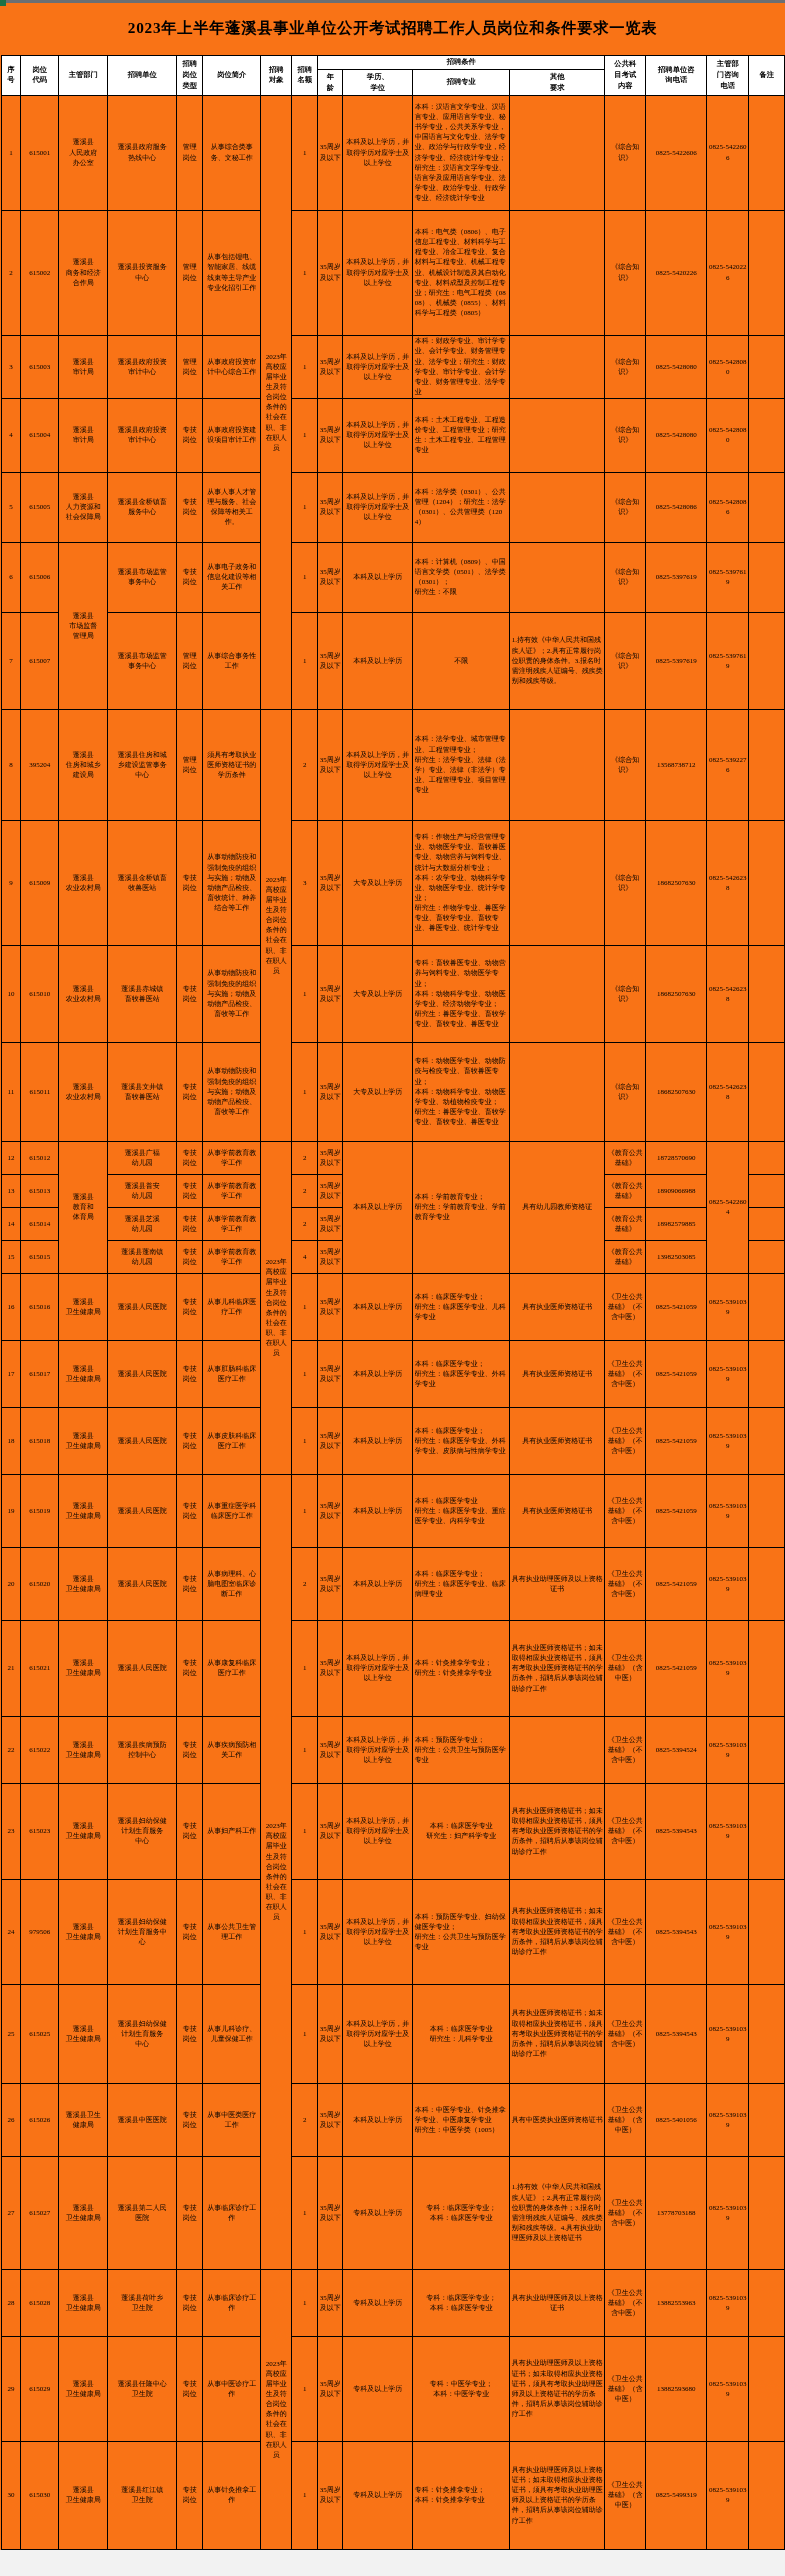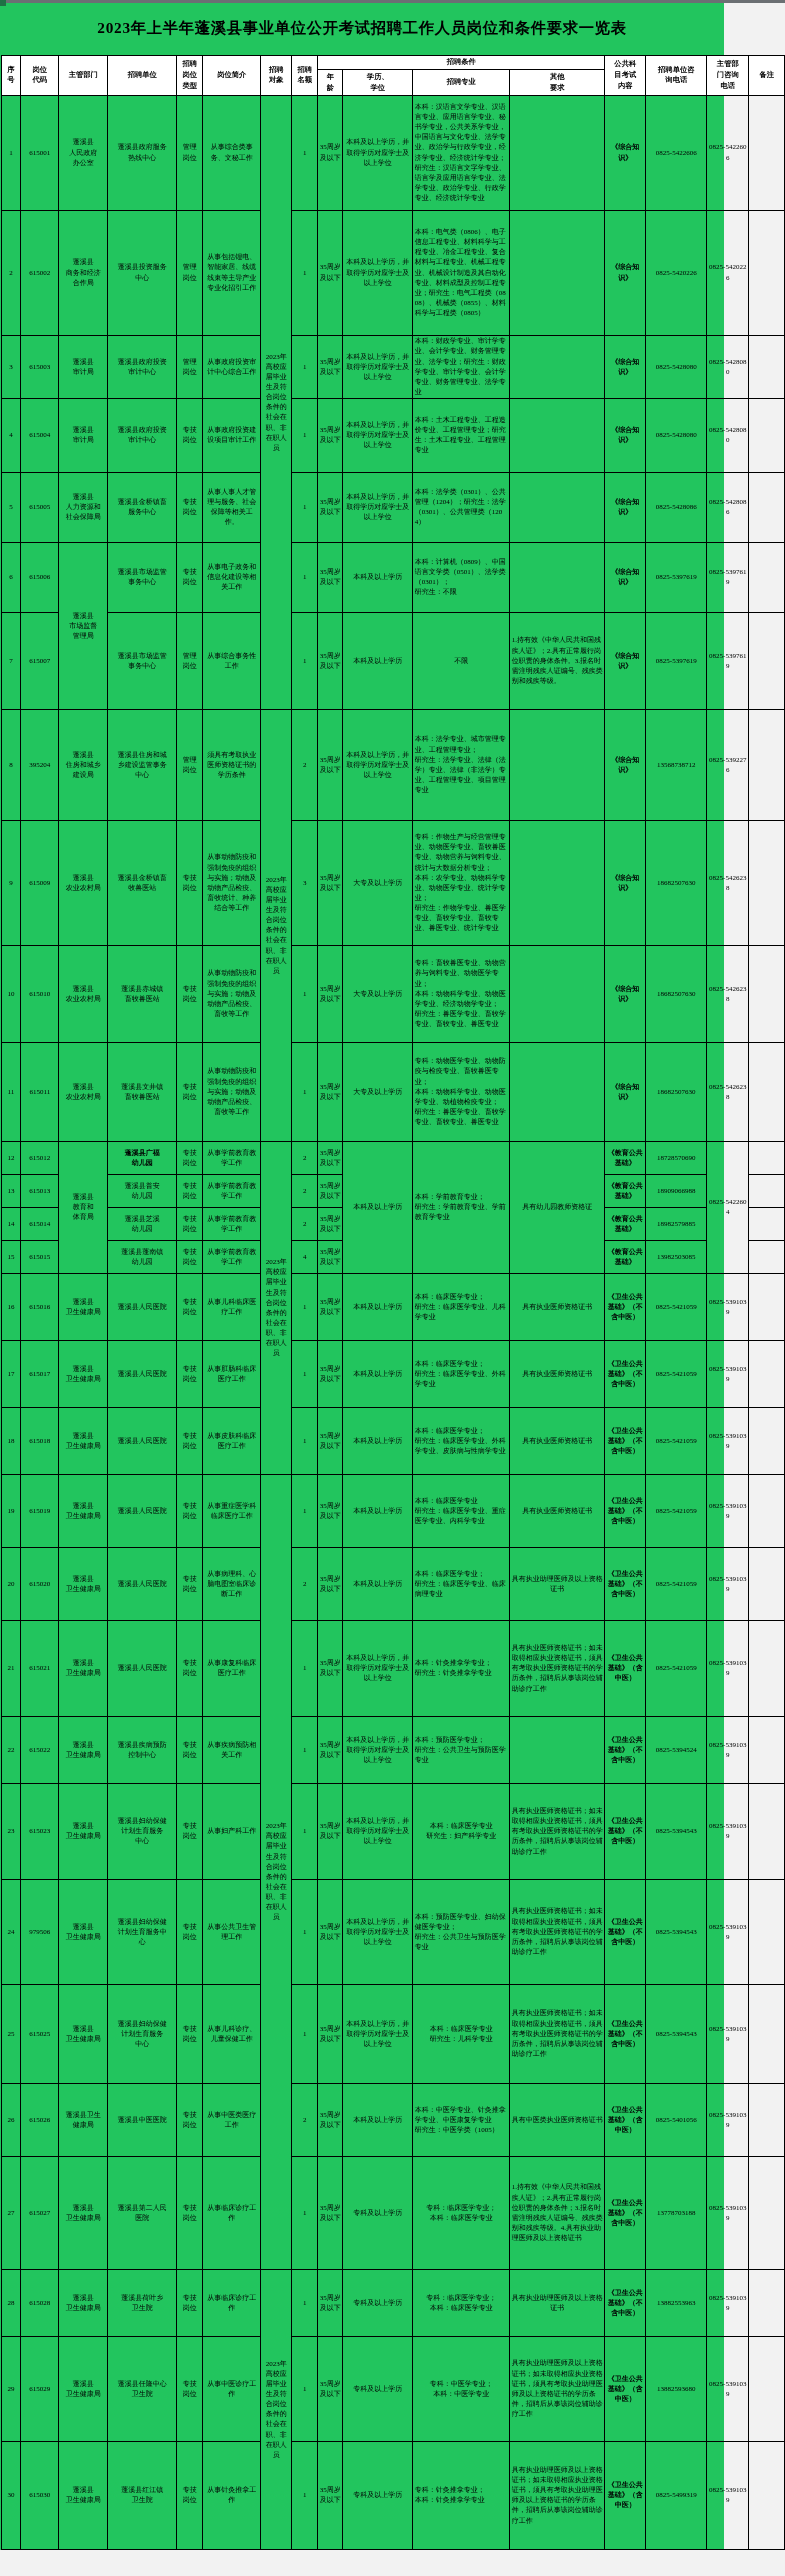--- a/index.html
+++ b/index.html
@@ -1,29 +1,29 @@
 <!DOCTYPE html>
 <html style="font-size:11.6px"><head>
 <meta charset="utf-8">
 <style>
   html,body{margin:0;padding:0;background:#f2f2f2;}
   body{width:785px;font-family:"Liberation Serif","DejaVu Serif",serif;color:#000;}
-  .sheet{position:relative;width:724px;background:#22c55e;}
+  .sheet{position:relative;width:785px;background:#f97316;}
   .window-top-edge{height:2.9px;background:#6b6f73;width:785px;}
   .excel-corner-mark{position:absolute;left:0;top:0;width:5.8px;height:5.8px;background:#1e7145;}
   .title-bar{height:52px;display:flex;align-items:center;justify-content:center;}
   .title-bar h1{margin:0;font-size:15.3px;font-weight:bold;letter-spacing:0.7px;}
   table{border-collapse:collapse;table-layout:fixed;width:784px;margin-left:0.7px;}
   th,td{border:0.7px solid #000;padding:0.7px 1.5px;font-size:7px;line-height:1.45;
         text-align:center;vertical-align:middle;word-break:break-all;overflow:hidden;}
   thead th{font-weight:bold;font-size:7.3px;white-space:pre-line;padding:1.5px 0.7px;background:#fff;}
   table{border:1.5px solid #000;}
   td.left{text-align:left;}
   tr.thick-top td, tr.thick-top th{border-top:1.5px solid #000;}
-  .exam-cell{padding:0.7px 0.7px;font-weight:bold;}
+  .exam-cell{padding:0.7px 0.7px;}
 </style>
 </head>
 <body>
 
 <div class="sheet">
   <div class="window-top-edge"></div>
   <div class="excel-corner-mark"></div>
   <div class="title-bar">
     <h1>2023年上半年蓬溪县事业单位公开考试招聘工作人员岗位和条件要求一览表</h1>
   </div>
@@ -317,21 +317,21 @@
           <td>18682507630</td>
           <td>0825-5426238</td>
           <td></td>
         </tr>
         <tr style="height: 33px;">
           <td>12</td>
           <td>615012</td>
           <td rowspan="4" style="white-space: pre-line;">蓬溪县
 教育和
 体育局</td>
-          <td style="white-space: pre-line; font-weight: bold;">蓬溪县广福
+          <td style="white-space: pre-line;">蓬溪县广福
 幼儿园</td>
           <td style="white-space: pre-line;">专技
 岗位</td>
           <td>从事学前教育教学工作</td>
           <td rowspan="7">2023年高校应届毕业生及符合岗位条件的社会在职、非在职人员</td>
           <td>2</td>
           <td>35周岁及以下</td>
           <td rowspan="4">本科及以上学历</td>
           <td rowspan="4" class="left" style="white-space: pre-line;">本科：学前教育专业；
 研究生：学前教育专业、学前教育学专业</td>

